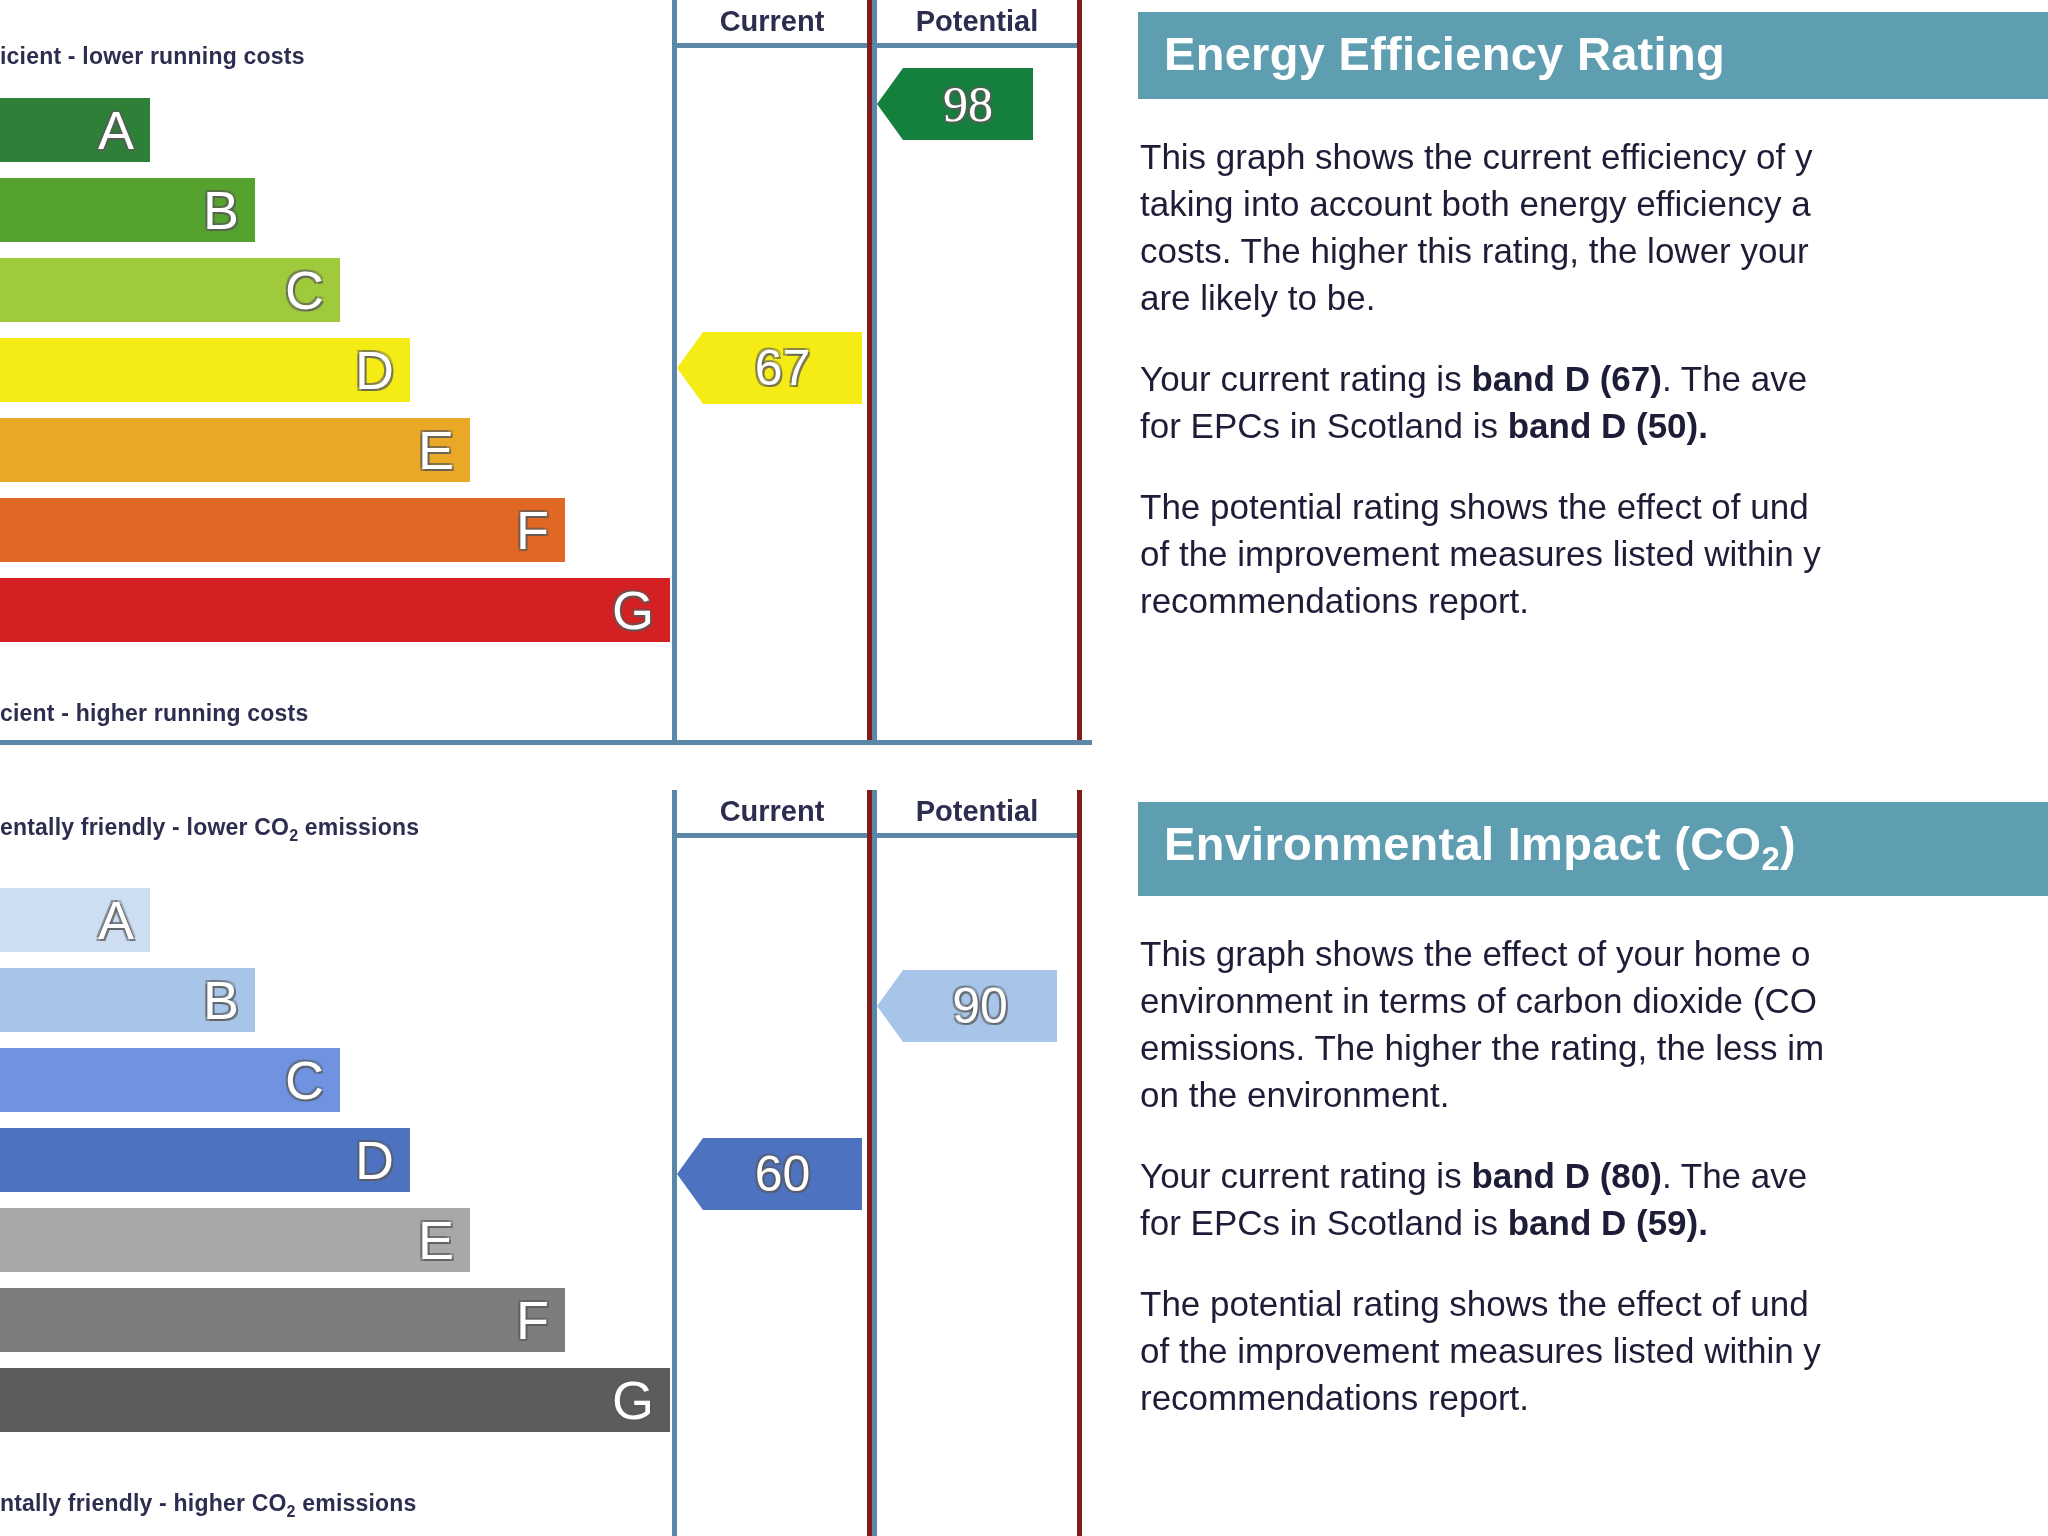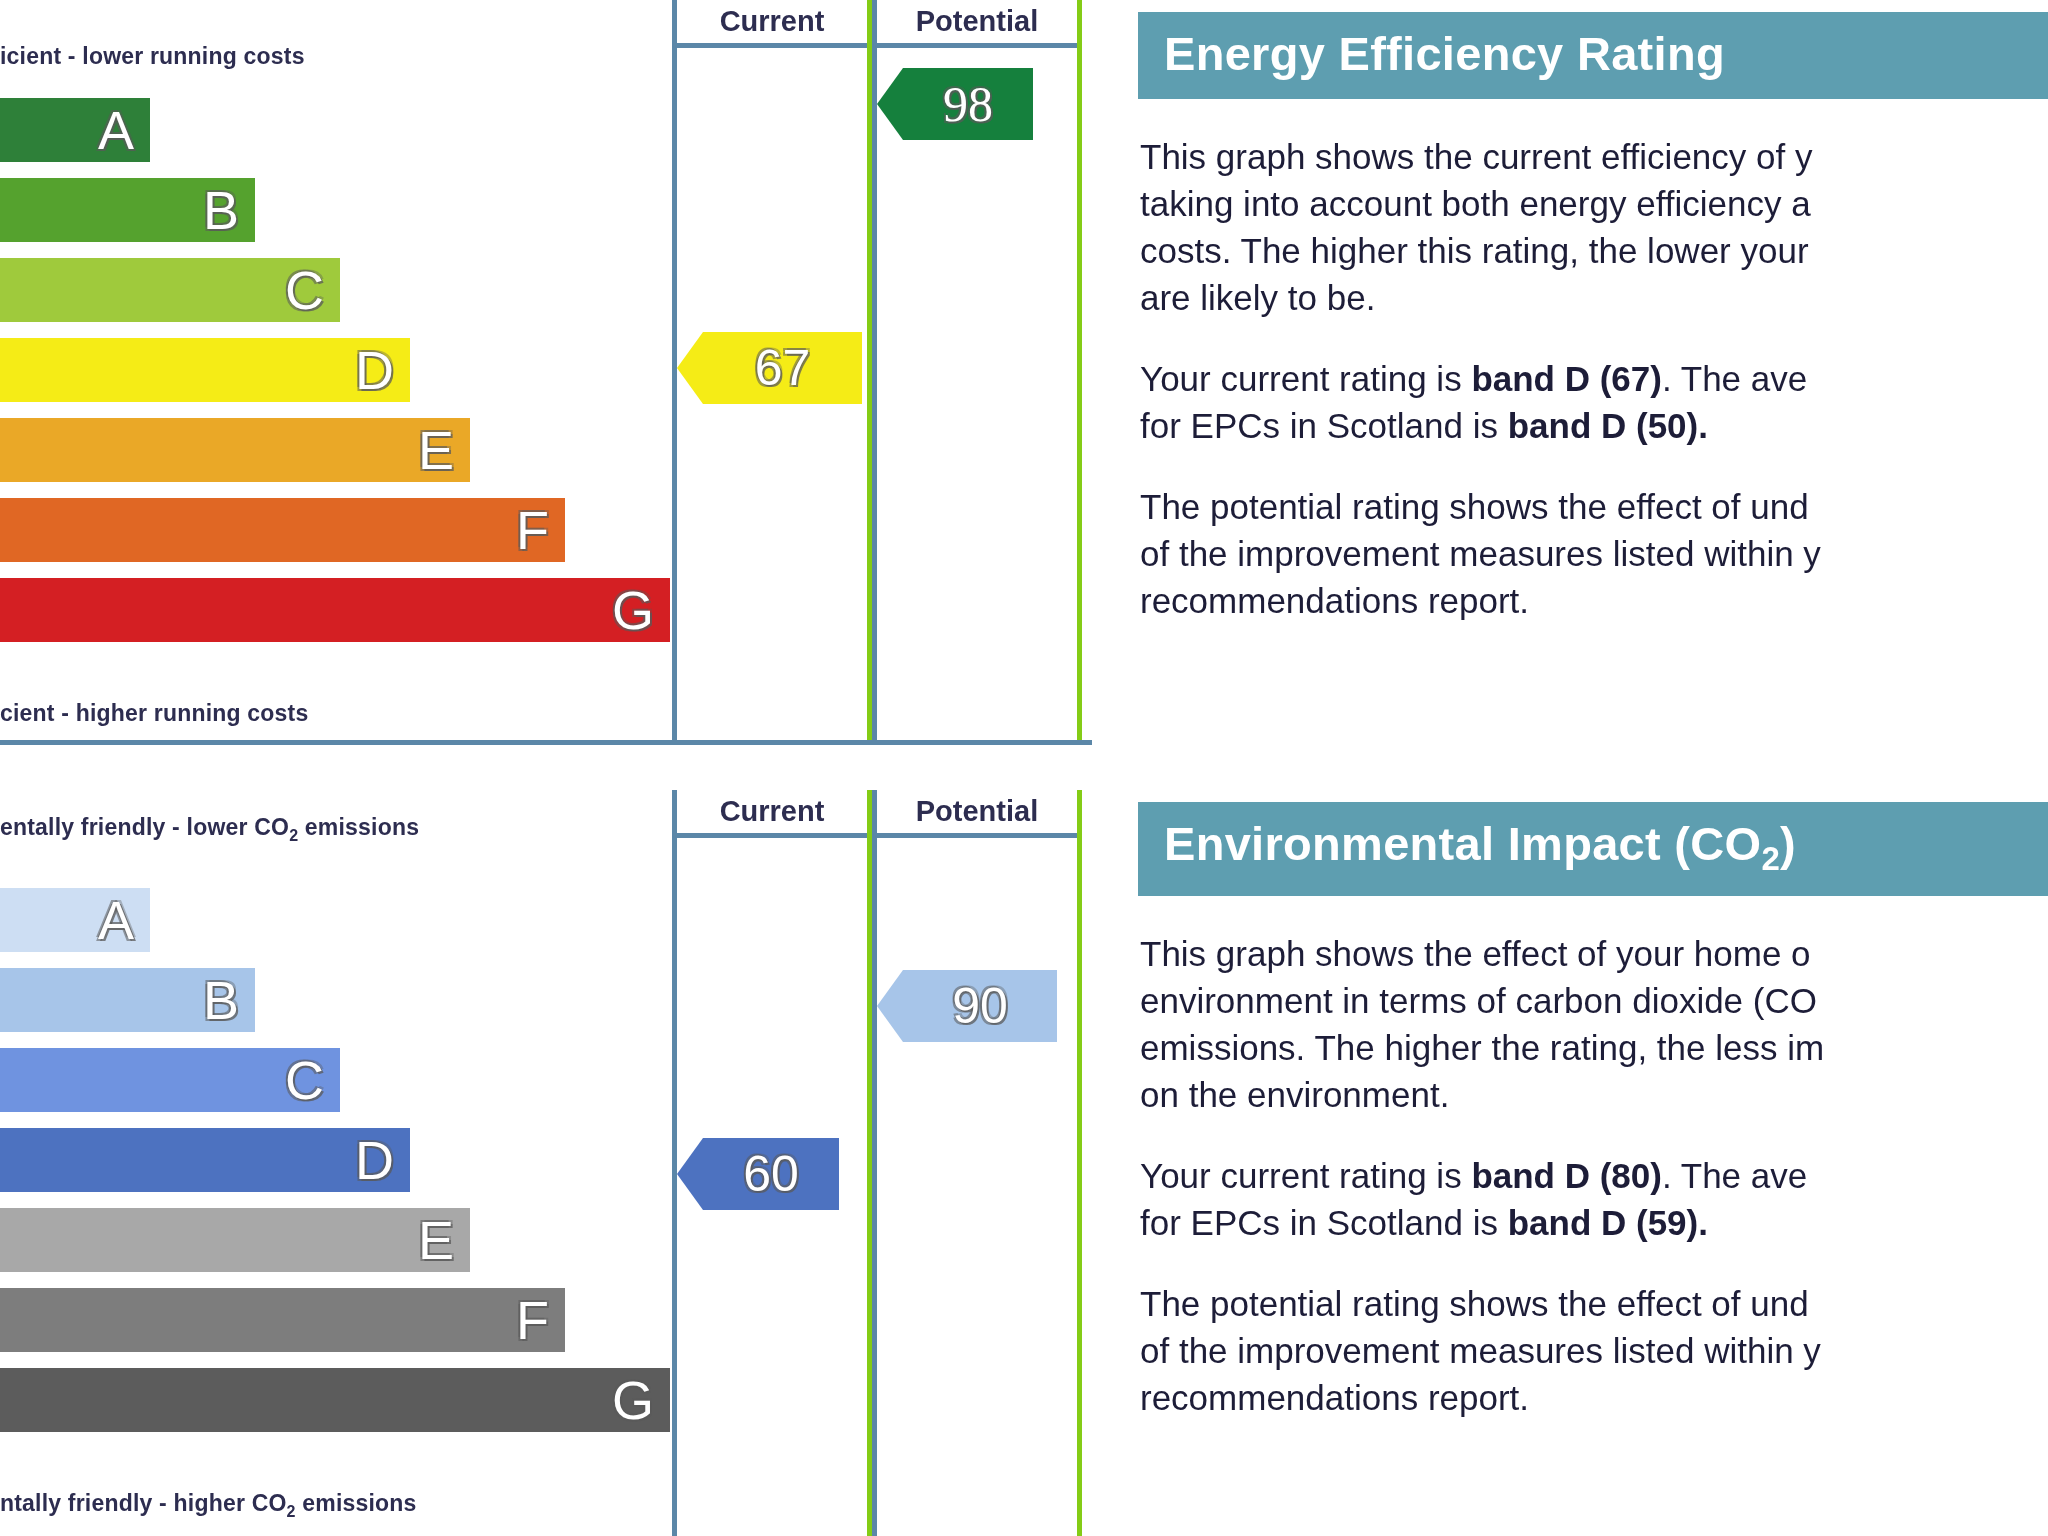--- a/index.html
+++ b/index.html
@@ -63,21 +63,21 @@
     position: absolute;
     top: 0;
     width: 415px;
     height: 100%;
   }
   .col {
     position: absolute;
     top: 0;
     height: 100%;
     border-left: 5px solid #5b87a8;
-    border-right: 5px solid #84cc16;
+    border-right: 5px solid #7f1d1d;
   }
   .col-head {
     position: absolute;
     top: 0;
     width: 100%;
     height: 48px;
     display: flex;
     align-items: center;
     justify-content: center;
     font-size: 29px;
@@ -230,21 +230,21 @@
 
     <div class="cols" style="left:672px;">
       <div class="col" style="left:0px; width:200px;">
         <div class="col-head">Current</div>
       </div>
       <div class="col" style="left:200px; width:210px;">
         <div class="col-head">Potential</div>
       </div>
 
       <div class="arrow" style="left:205px; top:148px; width:180px; background:#a7c5e9;margin-top:32px;">90</div>
-      <div class="arrow" style="left:5px; top:348px; width:162px; background:#4d72c0;">60</div>
+      <div class="arrow" style="left:5px; top:348px; width:185px; background:#4d72c0;">60</div>
     </div>
   </div>
 
   <div class="text-panel" style="top:802px;">
     <div class="panel-title"><span>Environmental Impact (CO</span><span class="sub">2</span><span>)</span></div>
     <div class="panel-body">
       <div class="para">This graph shows the effect of your home o
 environment in terms of carbon dioxide (CO
 emissions. The higher the rating, the less im
 on the environment.</div>

